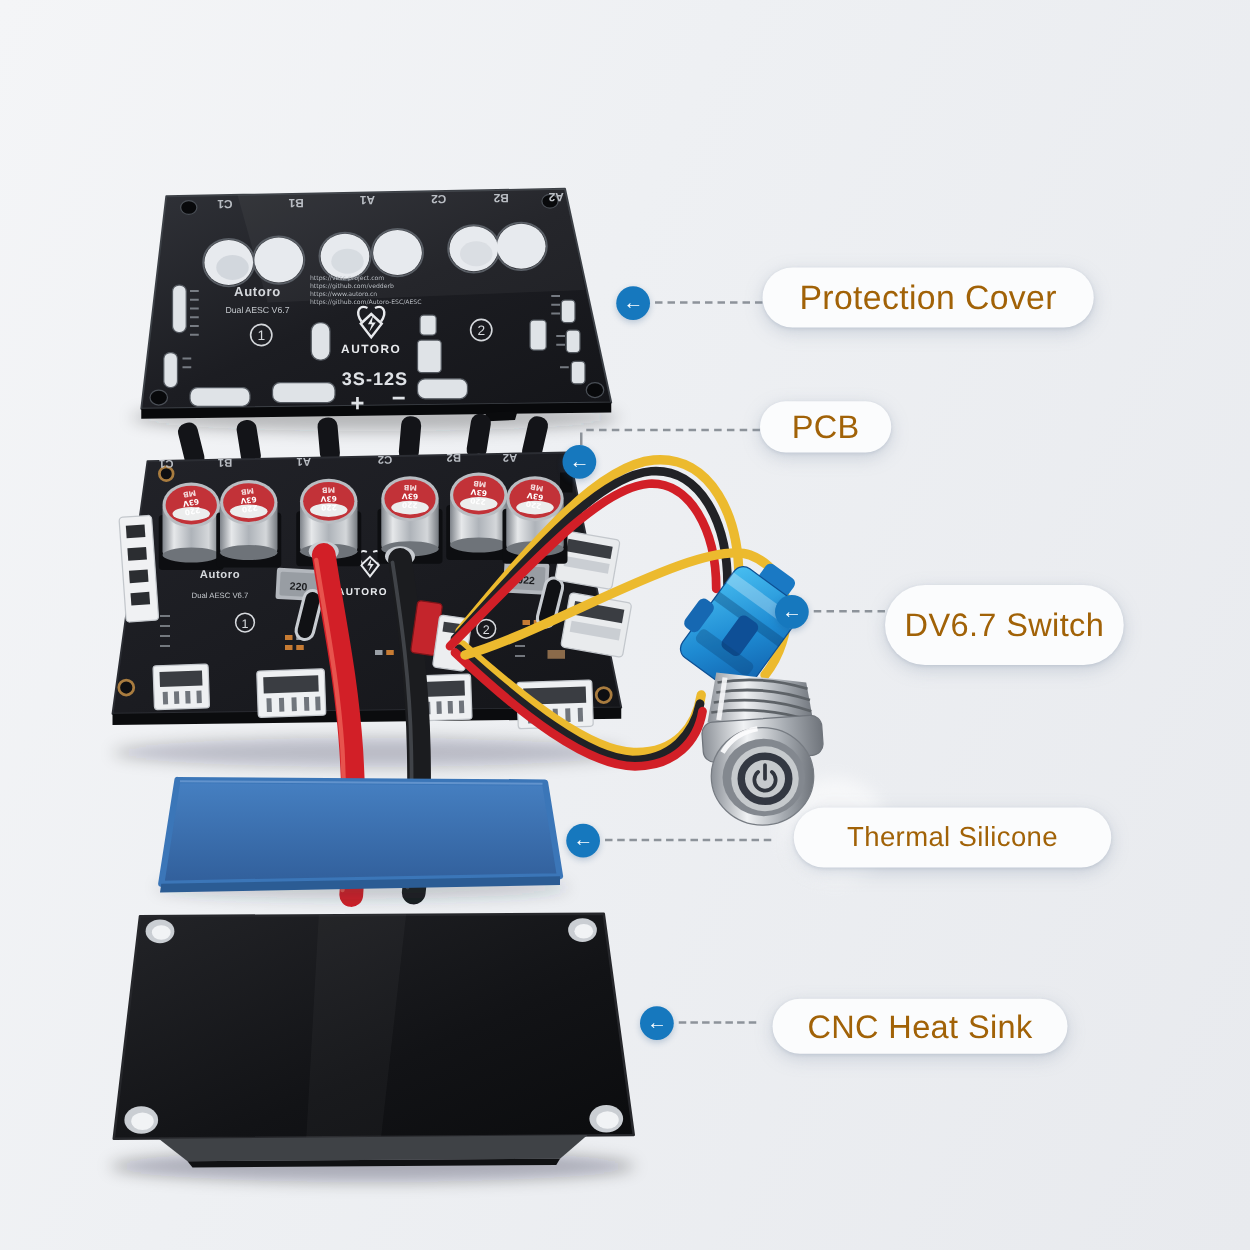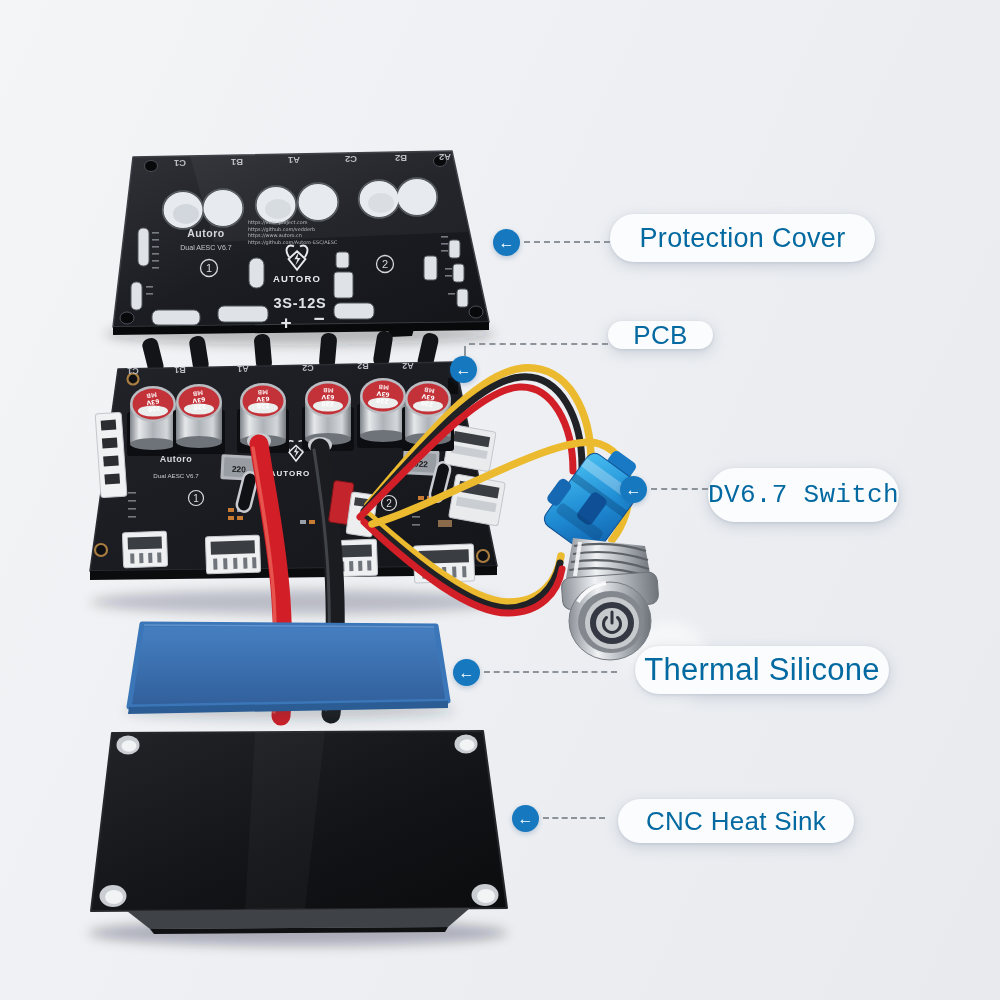--- a/index.html
+++ b/index.html
@@ -17,21 +17,21 @@
   .callout-dot{
     position:absolute;width:27px;height:27px;border-radius:50%;
     background:#1678be;color:#fff;display:flex;align-items:center;justify-content:center;
     font-size:16px;font-weight:bold;box-shadow:0 2px 5px rgba(30,80,130,.25);
   }
   .callout-line{position:absolute;height:0;border-top:2.5px dashed #8d939a;}
   .callout-vline{position:absolute;width:0;border-left:2.5px dashed #8d939a;}
   .callout-pill{
     position:absolute;background:#fbfcfd;border-radius:40px;
     display:flex;align-items:center;justify-content:center;
-    color:#0369a1;letter-spacing:.3px;
+    color:#a16207;letter-spacing:.3px;
     box-shadow:0 4px 14px rgba(140,155,175,.35),0 1px 3px rgba(140,155,175,.28);
   }
 </style>
 </head>
 <body>
 
 <div class="stage">
 
 
   <svg class="scene" viewBox="0 0 1000 1000" width="1000" height="1000">
@@ -508,37 +508,37 @@
     <div class="callout-line" style="left:524px;top:241px;width:86px;"></div>
     <div class="callout-pill" style="left:610px;top:214px;width:265px;height:48px;font-size:27px;">Protection Cover</div>
   </div>
 
   <div>
     <div class="callout-dot" style="left:450px;top:356px;">
         <span>←</span>
       </div>
     <div class="callout-vline" style="left:464px;top:346px;height:10px;"></div>
     <div class="callout-line" style="left:469px;top:343px;width:139px;"></div>
-    <div class="callout-pill" style="left:608px;top:321px;width:105px;height:28px;font-size:26px;">PCB</div>
+    <div class="callout-pill" style="left:608px;top:321px;width:105px;height:41px;font-size:26px;">PCB</div>
   </div>
 
   <div>
     <div class="callout-dot" style="left:620px;top:476px;">
         <span>←</span>
       </div>
     <div class="callout-line" style="left:651px;top:488px;width:57px;"></div>
-    <div class="callout-pill" style="left:708px;top:468px;width:191px;height:54px;font-size:26px;font-family:Liberation Mono, monospace;">DV6.7 Switch</div>
+    <div class="callout-pill" style="left:708px;top:468px;width:191px;height:64px;font-size:26px;">DV6.7 Switch</div>
   </div>
 
   <div>
     <div class="callout-dot" style="left:453px;top:659px;">
         <span>←</span>
       </div>
     <div class="callout-line" style="left:484px;top:671px;width:133px;"></div>
-    <div class="callout-pill" style="left:635px;top:646px;width:254px;height:48px;font-size:31px;">Thermal Silicone</div>
+    <div class="callout-pill" style="left:635px;top:646px;width:254px;height:48px;font-size:22px;">Thermal Silicone</div>
   </div>
 
   <div>
     <div class="callout-dot" style="left:512px;top:805px;">
         <span>←</span>
       </div>
     <div class="callout-line" style="left:543px;top:817px;width:62px;"></div>
     <div class="callout-pill" style="left:618px;top:799px;width:236px;height:44px;font-size:26px;text-align:right;">CNC Heat Sink</div>
   </div>
 

